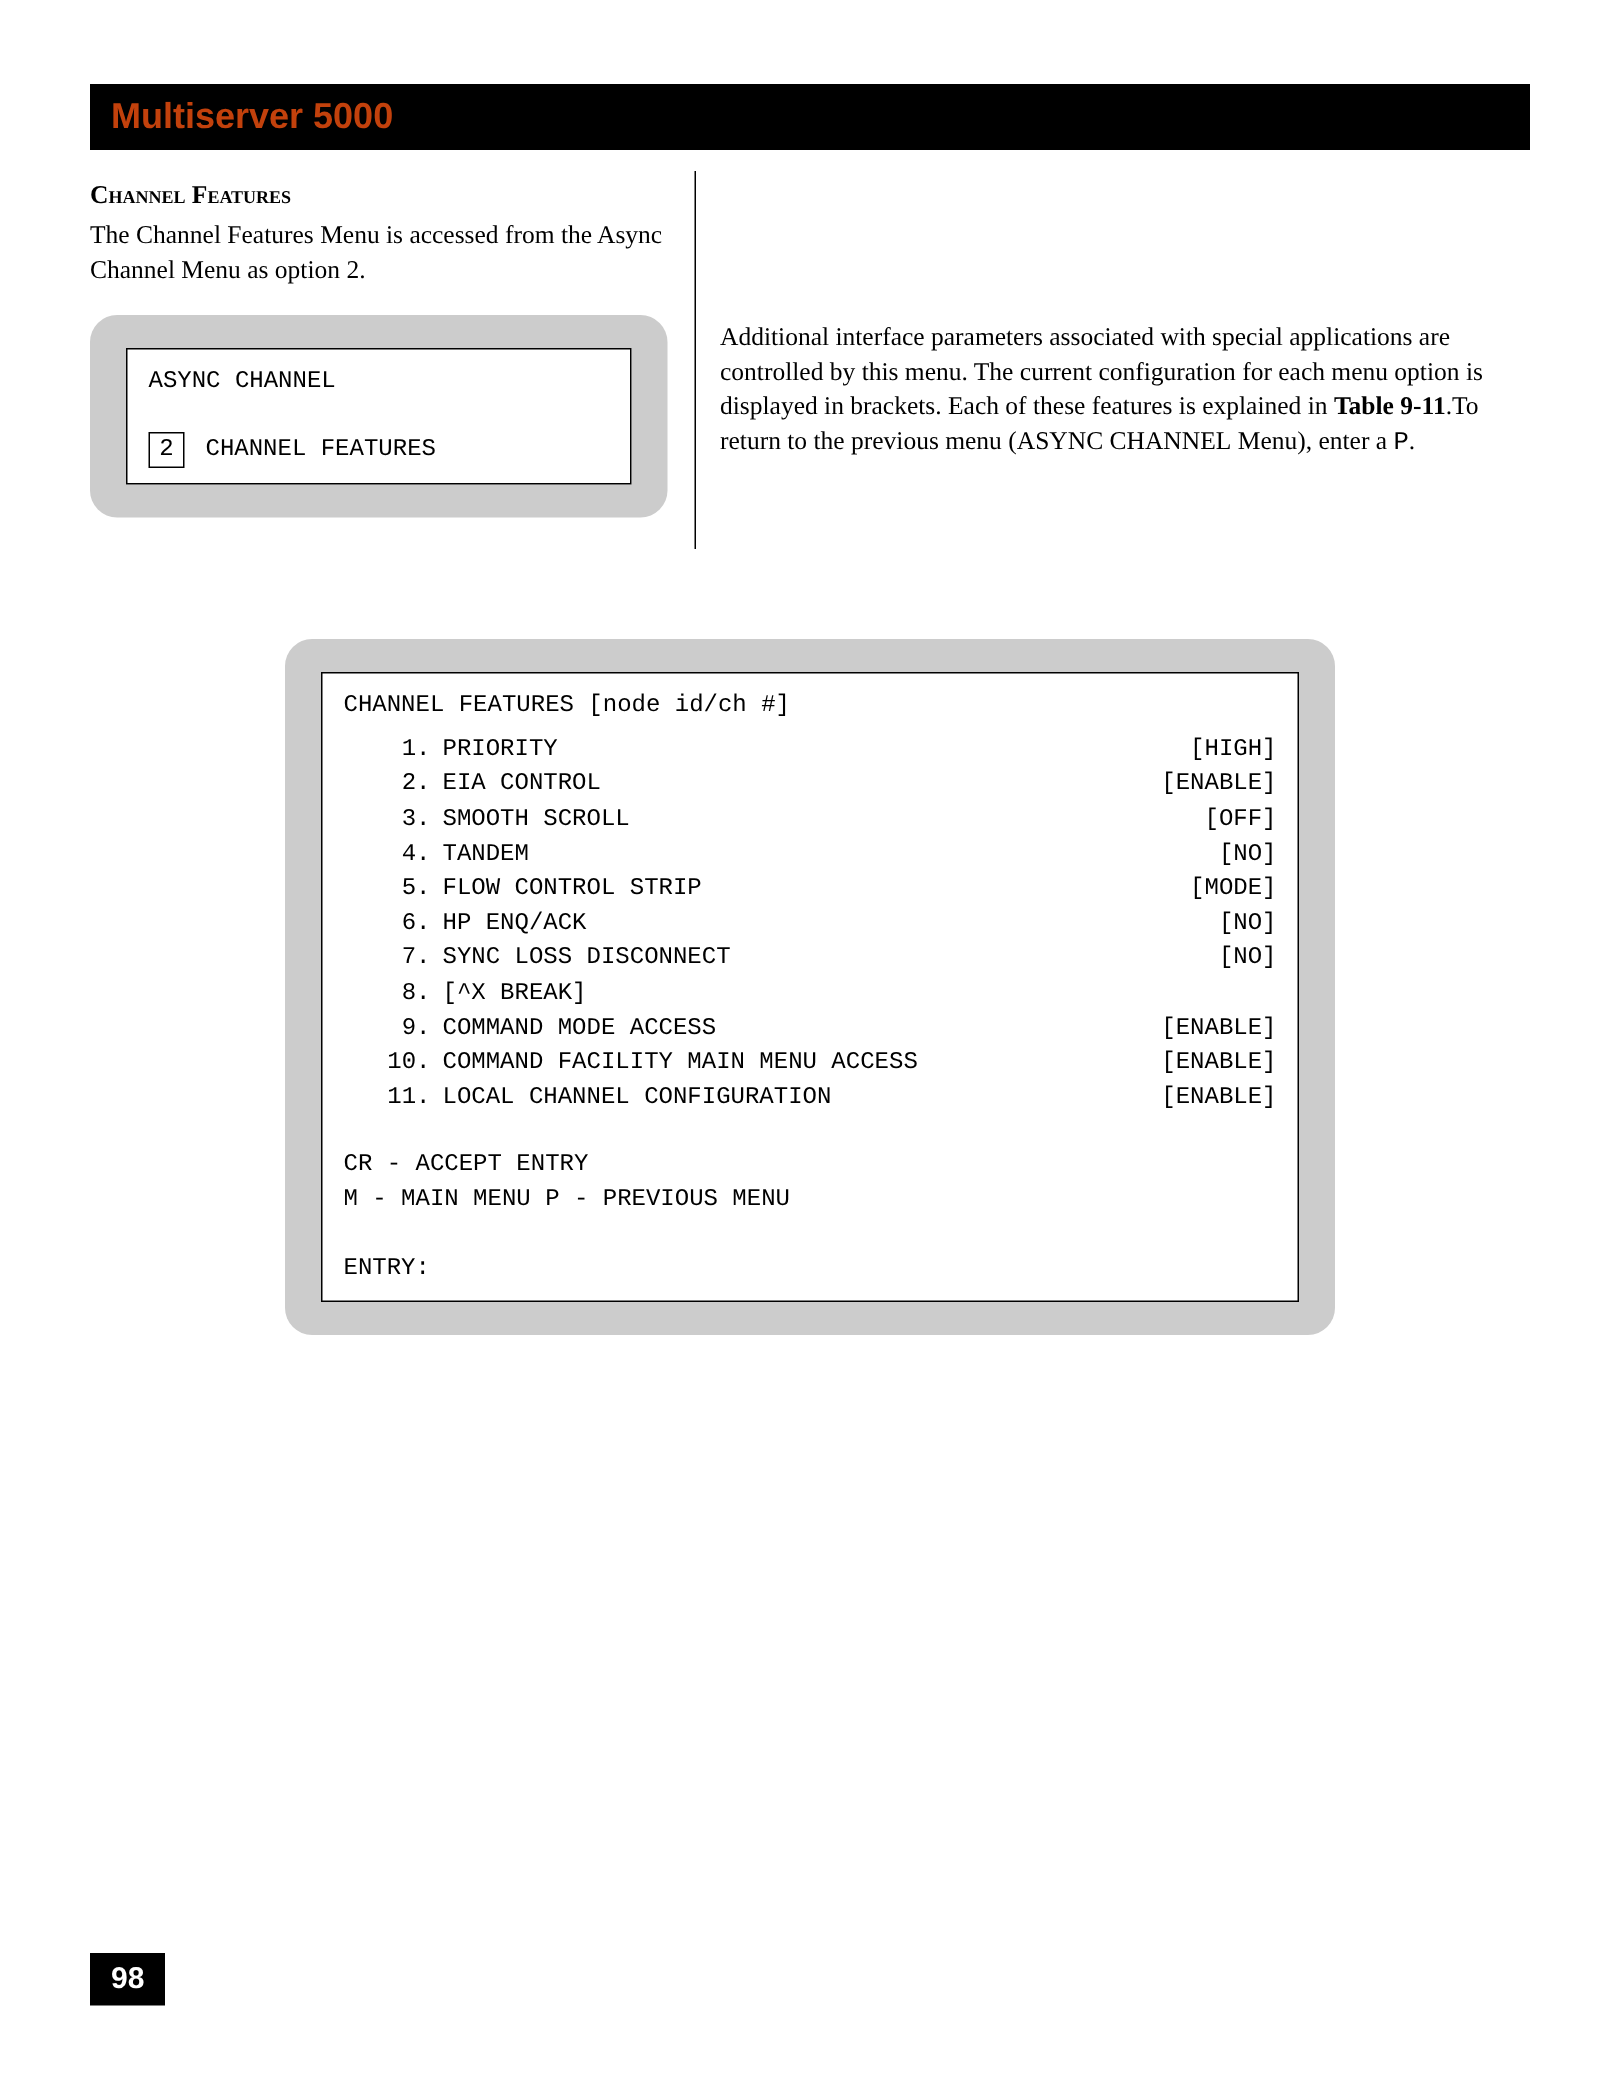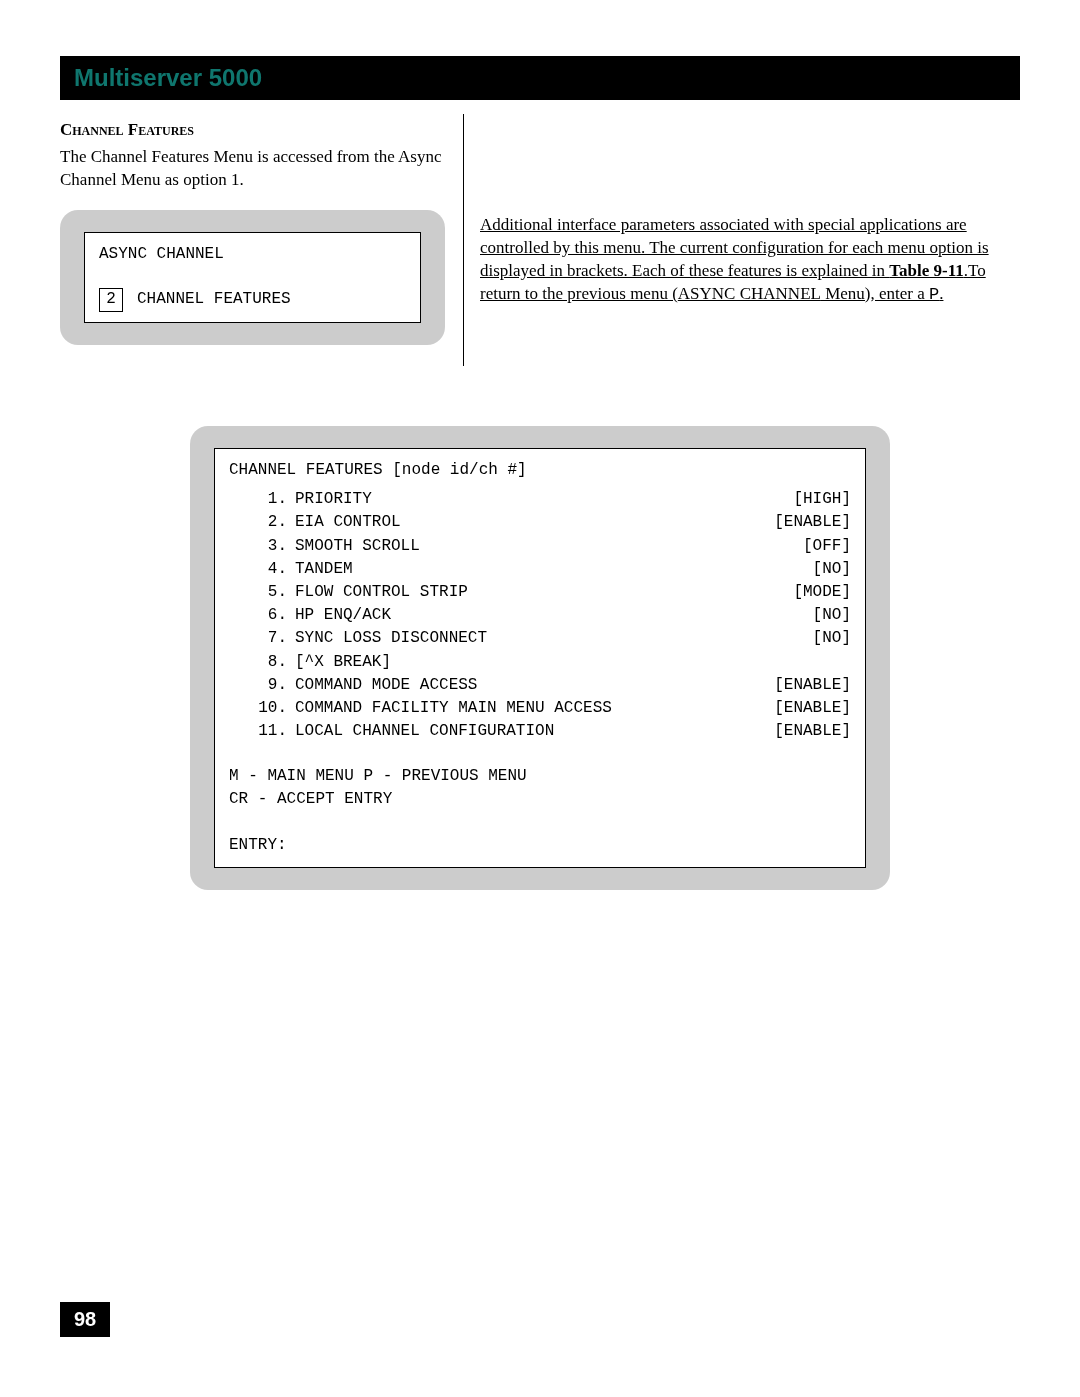--- a/index.html
+++ b/index.html
@@ -12,21 +12,21 @@
     width: 1080px;
   }
   .page {
     padding: 56px 60px 40px 60px;
     box-sizing: border-box;
     min-height: 1397px;
     position: relative;
   }
   .title-bar {
     background: #000;
-    color: #0f766e;
+    color: #c2410c;
     font-family: Arial, Helvetica, sans-serif;
     font-weight: bold;
     font-size: 24px;
     padding: 8px 14px;
     margin-bottom: 14px;
   }
   .columns {
     position: relative;
     padding-top: 6px;
   }
@@ -133,34 +133,34 @@
 <body>
 
 <div class="page">
   <div class="title-bar">Multiserver 5000</div>
 
   <div class="columns clearfix" style="height:246px;">
     <div class="v-rule"></div>
 
     <div class="col-left">
       <div class="small-caps-heading">Channel Features</div>
-      <p class="body-text">The Channel Features Menu is accessed from the Async Channel Menu as option 1.</p>
+      <p class="body-text">The Channel Features Menu is accessed from the Async Channel Menu as option 2.</p>
 
       <div class="panel small-panel">
         <div class="panel-inner" style="white-space:normal;">
           <div class="async-header">ASYNC CHANNEL</div>
           <div class="opt-row">
             <span class="opt-box">2</span>
             <span class="opt-label">CHANNEL FEATURES</span>
           </div>
         </div>
       </div>
     </div>
 
-    <div class="col-right" style="padding-top:94px;text-decoration:underline;">
+    <div class="col-right" style="padding-top:94px;">
       <p class="body-text">
         <span>Additional interface parameters associated with special applications are controlled by this menu. The current configuration for each menu option is displayed in brackets. Each of these features is explained in </span><span class="ref-bold">Table 9-11</span><span>.To return to the previous menu (</span><span class="smallcap">ASYNC CHANNEL</span><span>  Menu), enter a </span><span class="p-code">P</span><span>.</span>
       </p>
     </div>
   </div>
 
   <div class="panel main-panel">
     <div class="panel-inner" style="white-space:normal;">
       <div style="margin-bottom:6px;">CHANNEL FEATURES [node id/ch #]</div>
       <div id="feature-list" class="indent">
@@ -213,21 +213,21 @@
             <span class="feature-label">COMMAND FACILITY MAIN MENU ACCESS</span>
             <span class="feature-val">[ENABLE]</span>
           </div>
           <div class="feature-line">
             <span class="feature-num">11.</span>
             <span class="feature-label">LOCAL CHANNEL CONFIGURATION</span>
             <span class="feature-val">[ENABLE]</span>
           </div>
         </div>
       <div style="height:22px;"></div>
+      <div>CR - ACCEPT ENTRY</div>
       <div>M  - MAIN MENU  P - PREVIOUS MENU</div>
-      <div>CR - ACCEPT ENTRY</div>
       <div style="height:22px;"></div>
       <div>ENTRY:</div>
     </div>
   </div>
 
   <div class="page-num">98</div>
 </div>
 
 </body></html>

